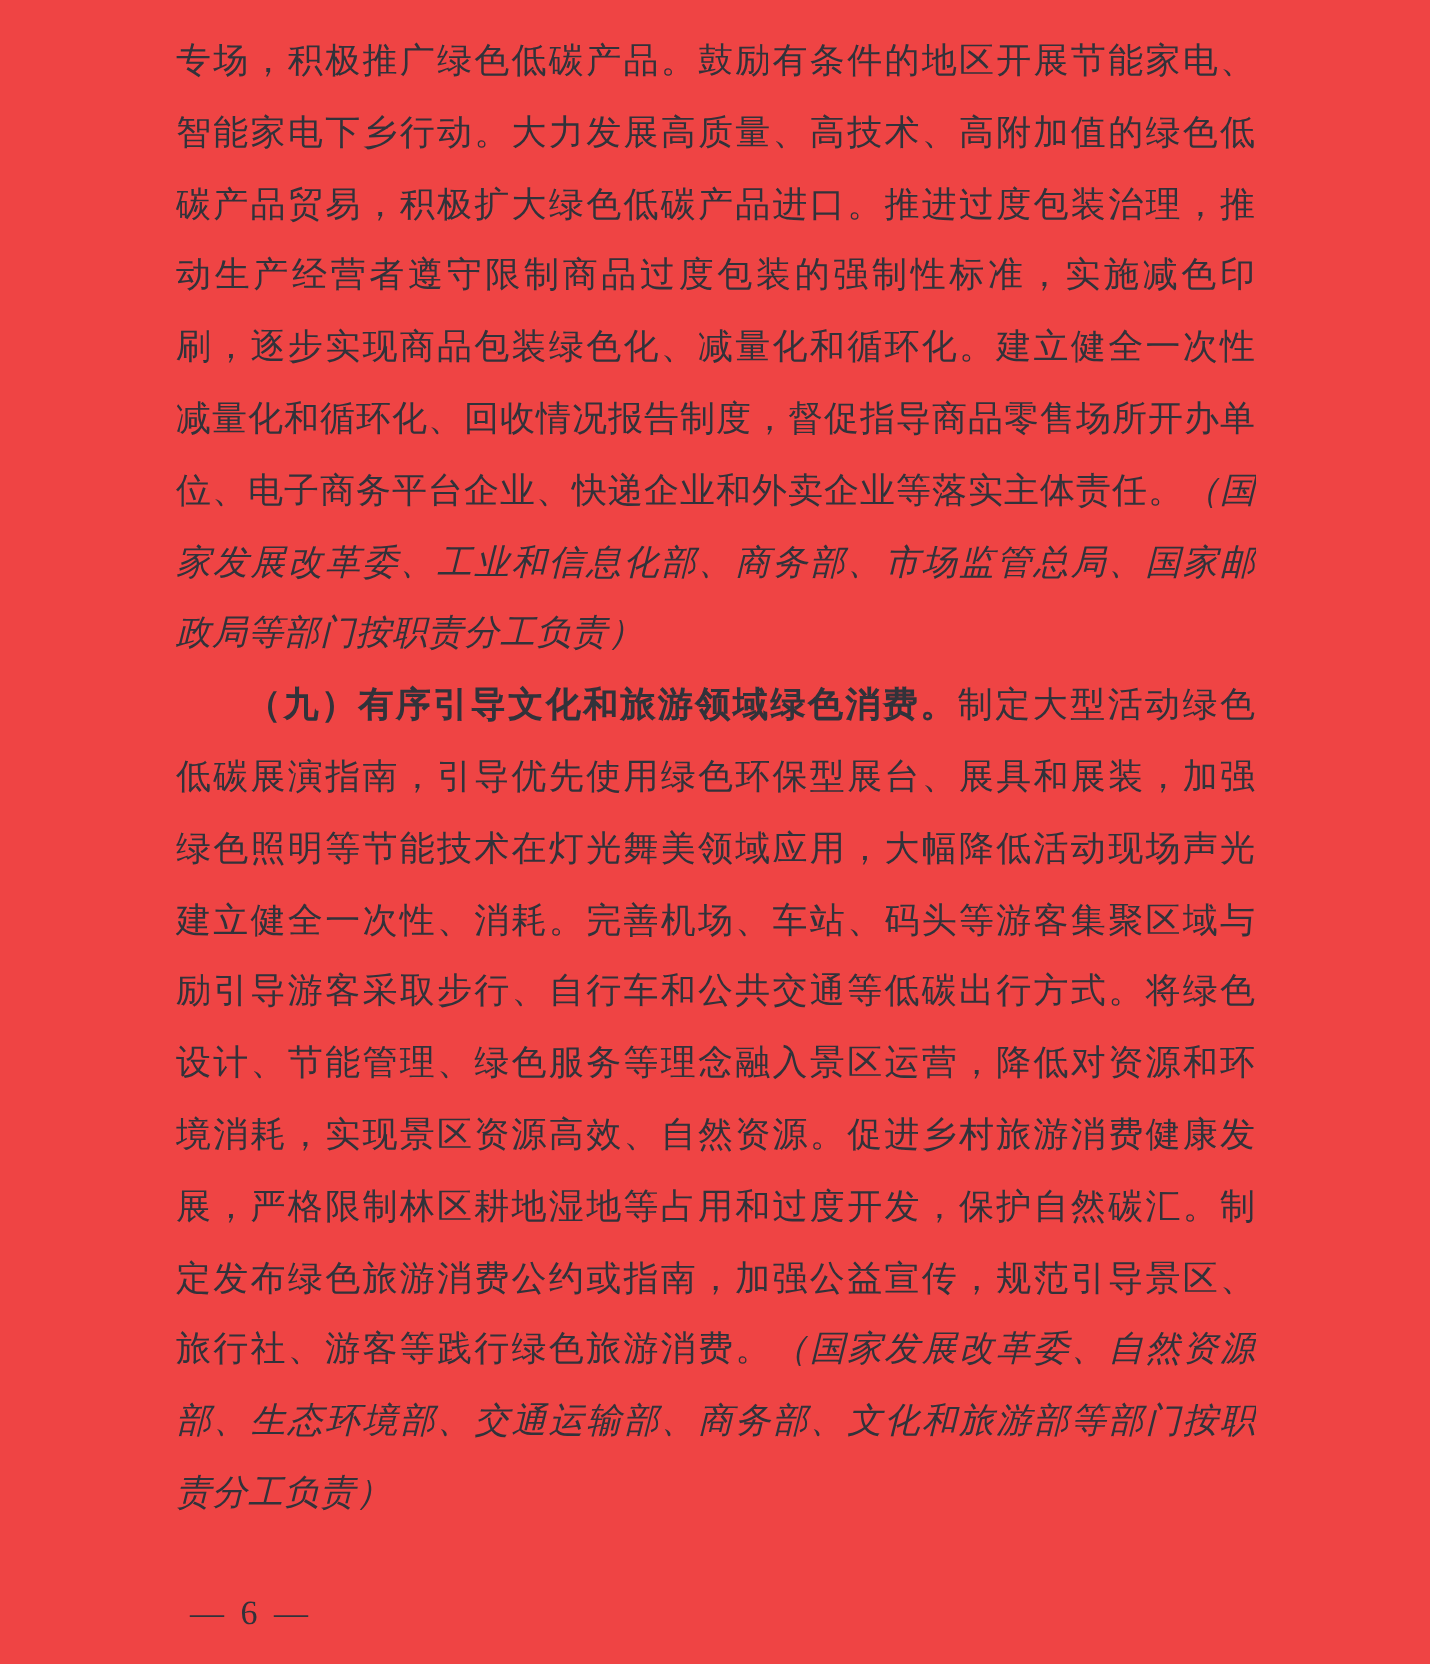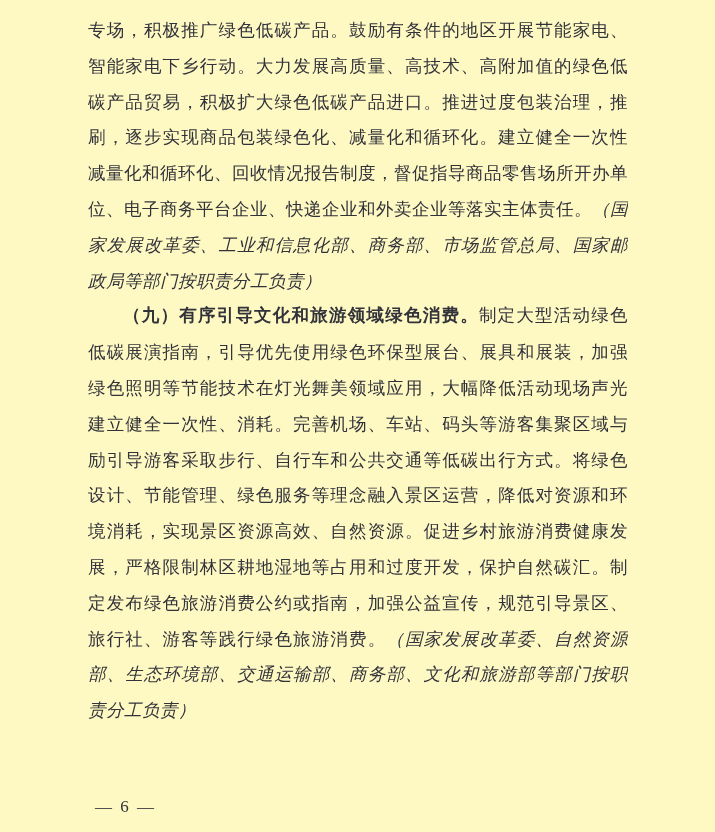--- a/index.html
+++ b/index.html
@@ -5,60 +5,61 @@
   * { margin: 0; padding: 0; box-sizing: border-box; }
   html, body {
     width: 715px; height: 832px;
     background: #ffffff;
     font-family: "Liberation Serif", "DejaVu Serif", serif;
     overflow: hidden;
   }
   .doc-page {
     position: relative;
     width: 715px; height: 832px;
-    background: #fef9c3;
+    background: #ef4444;
     color: #32323a;
   }
   .doc-body {
     position: absolute;
     left: 88px; top: 13px;
     width: 540px;
   }
   .line {
     font-size: 17.5px;
     line-height: 35.8px;
     height: 35.8px;
     overflow: hidden;
     text-align: justify;
     letter-spacing: 0.5px;
     white-space: normal;
   }
   .line.just { text-align-last: justify; }
   .line.partial { text-align-last: left; }
-  .line.ind { text-indent: 2em; font-family: Liberation Mono, monospace; }
+  .line.ind { text-indent: 2em; }
   .seg-normal { font-style: normal; font-weight: 400; }
   .seg-kai { font-style: italic; font-weight: 400; }
   .seg-bold { font-style: normal; font-weight: 700; }
   .page-number {
     position: absolute;
     left: 95px; top: 796px;
     font-size: 17px;
     line-height: 22px;
     color: #32323a;
     letter-spacing: 2px;
   }
 </style>
 </head>
 <body>
 
 <div class="doc-page">
   <div class="doc-body">
       <div class="line just"><span class="seg-normal">专场，积极推广绿色低碳产品。鼓励有条件的地区开展节能家电、</span></div>
       <div class="line just"><span class="seg-normal">智能家电下乡行动。大力发展高质量、高技术、高附加值的绿色低</span></div>
       <div class="line just"><span class="seg-normal">碳产品贸易，积极扩大绿色低碳产品进口。推进过度包装治理，推</span></div>
+      <div class="line just"><span class="seg-normal">动生产经营者遵守限制商品过度包装的强制性标准，实施减色印</span></div>
       <div class="line just"><span class="seg-normal">刷，逐步实现商品包装绿色化、减量化和循环化。建立健全一次性</span></div>
       <div class="line just"><span class="seg-normal">减量化和循环化、回收情况报告制度，督促指导商品零售场所开办单</span></div>
       <div class="line just"><span class="seg-normal">位、电子商务平台企业、快递企业和外卖企业等落实主体责任。</span><span class="seg-kai">（国</span></div>
       <div class="line just"><span class="seg-kai">家发展改革委、工业和信息化部、商务部、市场监管总局、国家邮</span></div>
       <div class="line partial"><span class="seg-kai">政局等部门按职责分工负责）</span></div>
       <div class="line just ind"><span class="seg-bold">（九）有序引导文化和旅游领域绿色消费。</span><span class="seg-normal">制定大型活动绿色</span></div>
       <div class="line just"><span class="seg-normal">低碳展演指南，引导优先使用绿色环保型展台、展具和展装，加强</span></div>
       <div class="line just"><span class="seg-normal">绿色照明等节能技术在灯光舞美领域应用，大幅降低活动现场声光</span></div>
       <div class="line just"><span class="seg-normal">建立健全一次性、消耗。完善机场、车站、码头等游客集聚区域与</span></div>
       <div class="line just"><span class="seg-normal">励引导游客采取步行、自行车和公共交通等低碳出行方式。将绿色</span></div>

